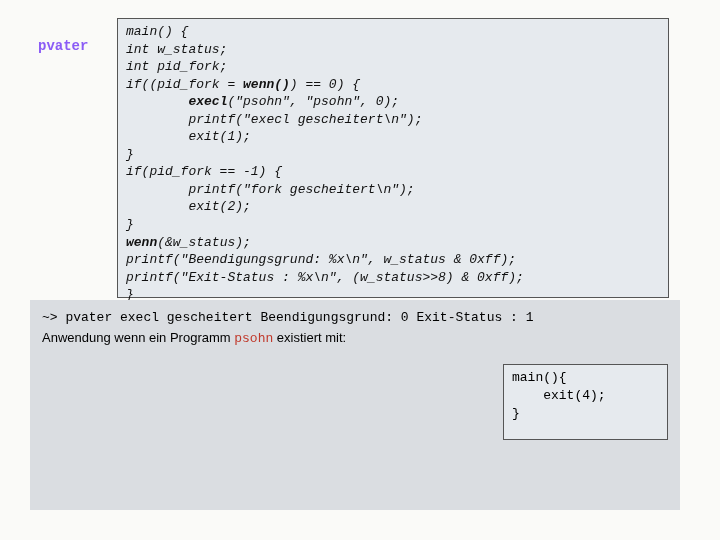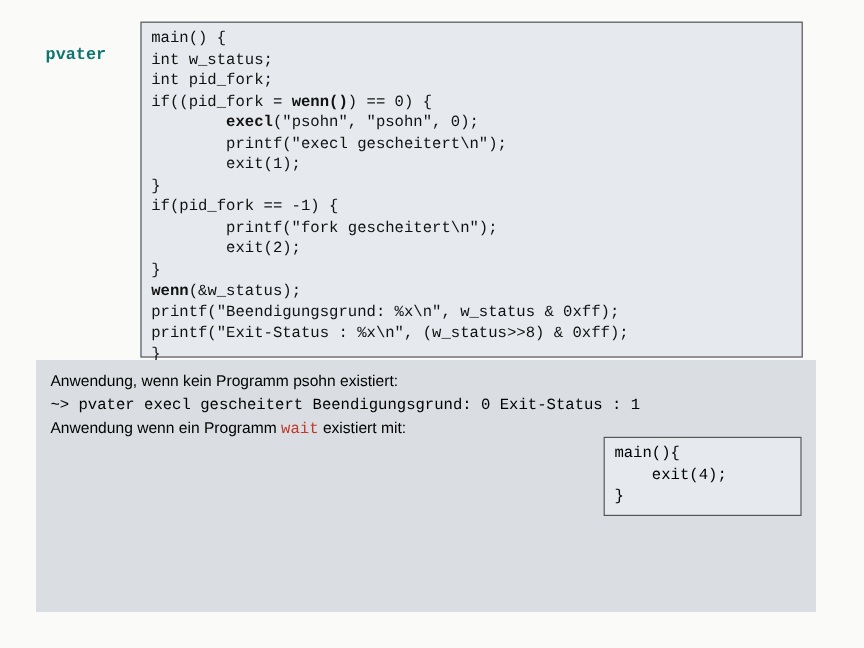--- a/index.html
+++ b/index.html
@@ -17,40 +17,41 @@
     width: 720px;
     height: 540px;
   }
   .label-pvater {
     position: absolute;
     left: 38px;
     top: 38px;
     font-family: "Courier New", monospace;
     font-weight: bold;
     font-size: 14px;
-    color: #0f766e;
+    color: #8b5cf6;
   }
   .code-box {
     position: absolute;
     left: 117px;
     top: 18px;
     width: 552px;
     height: 280px;
     background: #e6eaee;
     border: 1px solid #555;
     box-sizing: border-box;
     padding: 4px 8px;
   }
   .code-box pre {
     margin: 0;
     font-family: "Courier New", monospace;
     font-size: 13px;
     line-height: 1.35;
     white-space: pre;
     color: #111;
+    font-style: italic;
   }
   .code-box pre b {
     font-weight: bold;
   }
   .bottom-panel {
     position: absolute;
     left: 30px;
     top: 300px;
     width: 650px;
     height: 210px;
@@ -70,21 +71,21 @@
   }
   .bottom-panel .psohn {
     color: #c0392b;
     font-family: "Courier New", monospace;
   }
   .child-box {
     position: absolute;
     right: 12px;
     top: 64px;
     width: 165px;
-    height: 66px;
+    height: 76px;
     background: #e6eaee;
     border: 1px solid #555;
     box-sizing: border-box;
     padding: 4px 8px;
   }
   .child-box pre {
     margin: 0;
     font-family: "Courier New", monospace;
     font-size: 13px;
     line-height: 1.4;
@@ -111,26 +112,25 @@
         printf("fork gescheitert\n");
         exit(2);
 }
 <b>wenn</b>(&amp;w_status);
 printf("Beendigungsgrund: %x\n", w_status &amp; 0xff);
 printf("Exit-Status : %x\n", (w_status&gt;&gt;8) &amp; 0xff);
 }</pre>
   </div>
 
   <div class="bottom-panel">
-    <div class="sans">Anwendung, wenn kein Programm psohn existiert:</div>
     <div class="mono" id="run1">~&gt; pvater
 execl gescheitert Beendigungsgrund: 0
 Exit-Status : 1</div>
     <div class="sans">
-      <span>Anwendung wenn ein Programm </span><span class="psohn">wait</span><span> existiert mit:</span>
+      <span>Anwendung wenn ein Programm </span><span class="psohn">psohn</span><span> existiert mit:</span>
     </div>
 
     <div class="child-box">
       <pre>main(){
     exit(4);
 }</pre>
     </div>
 
     <div style="height:48px"></div>
   </div>

